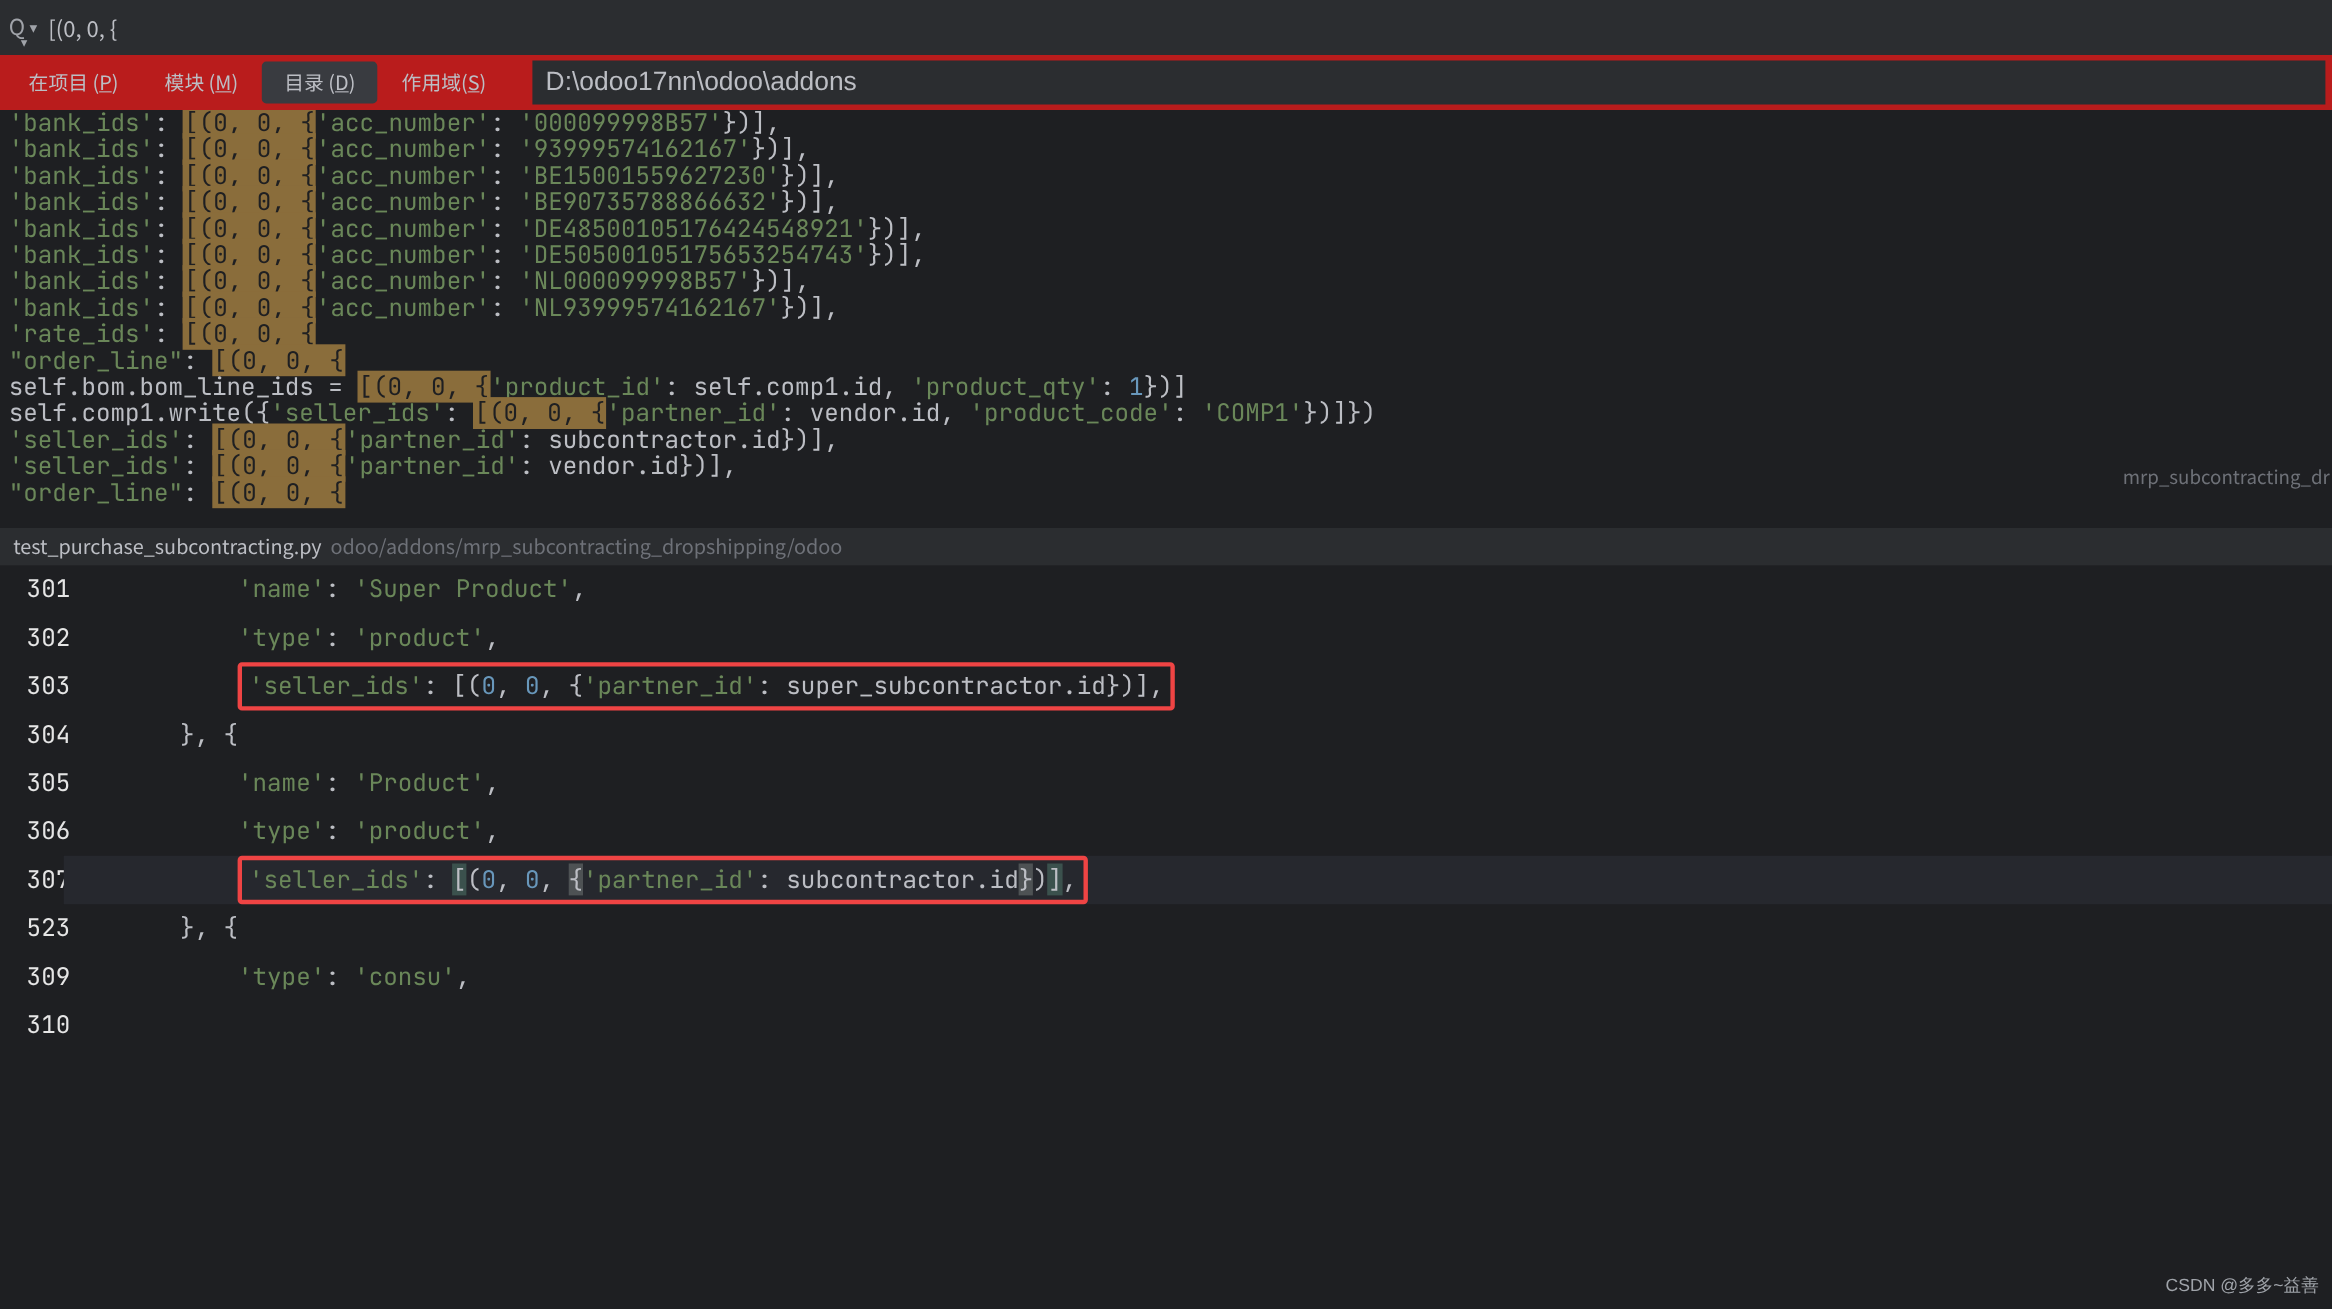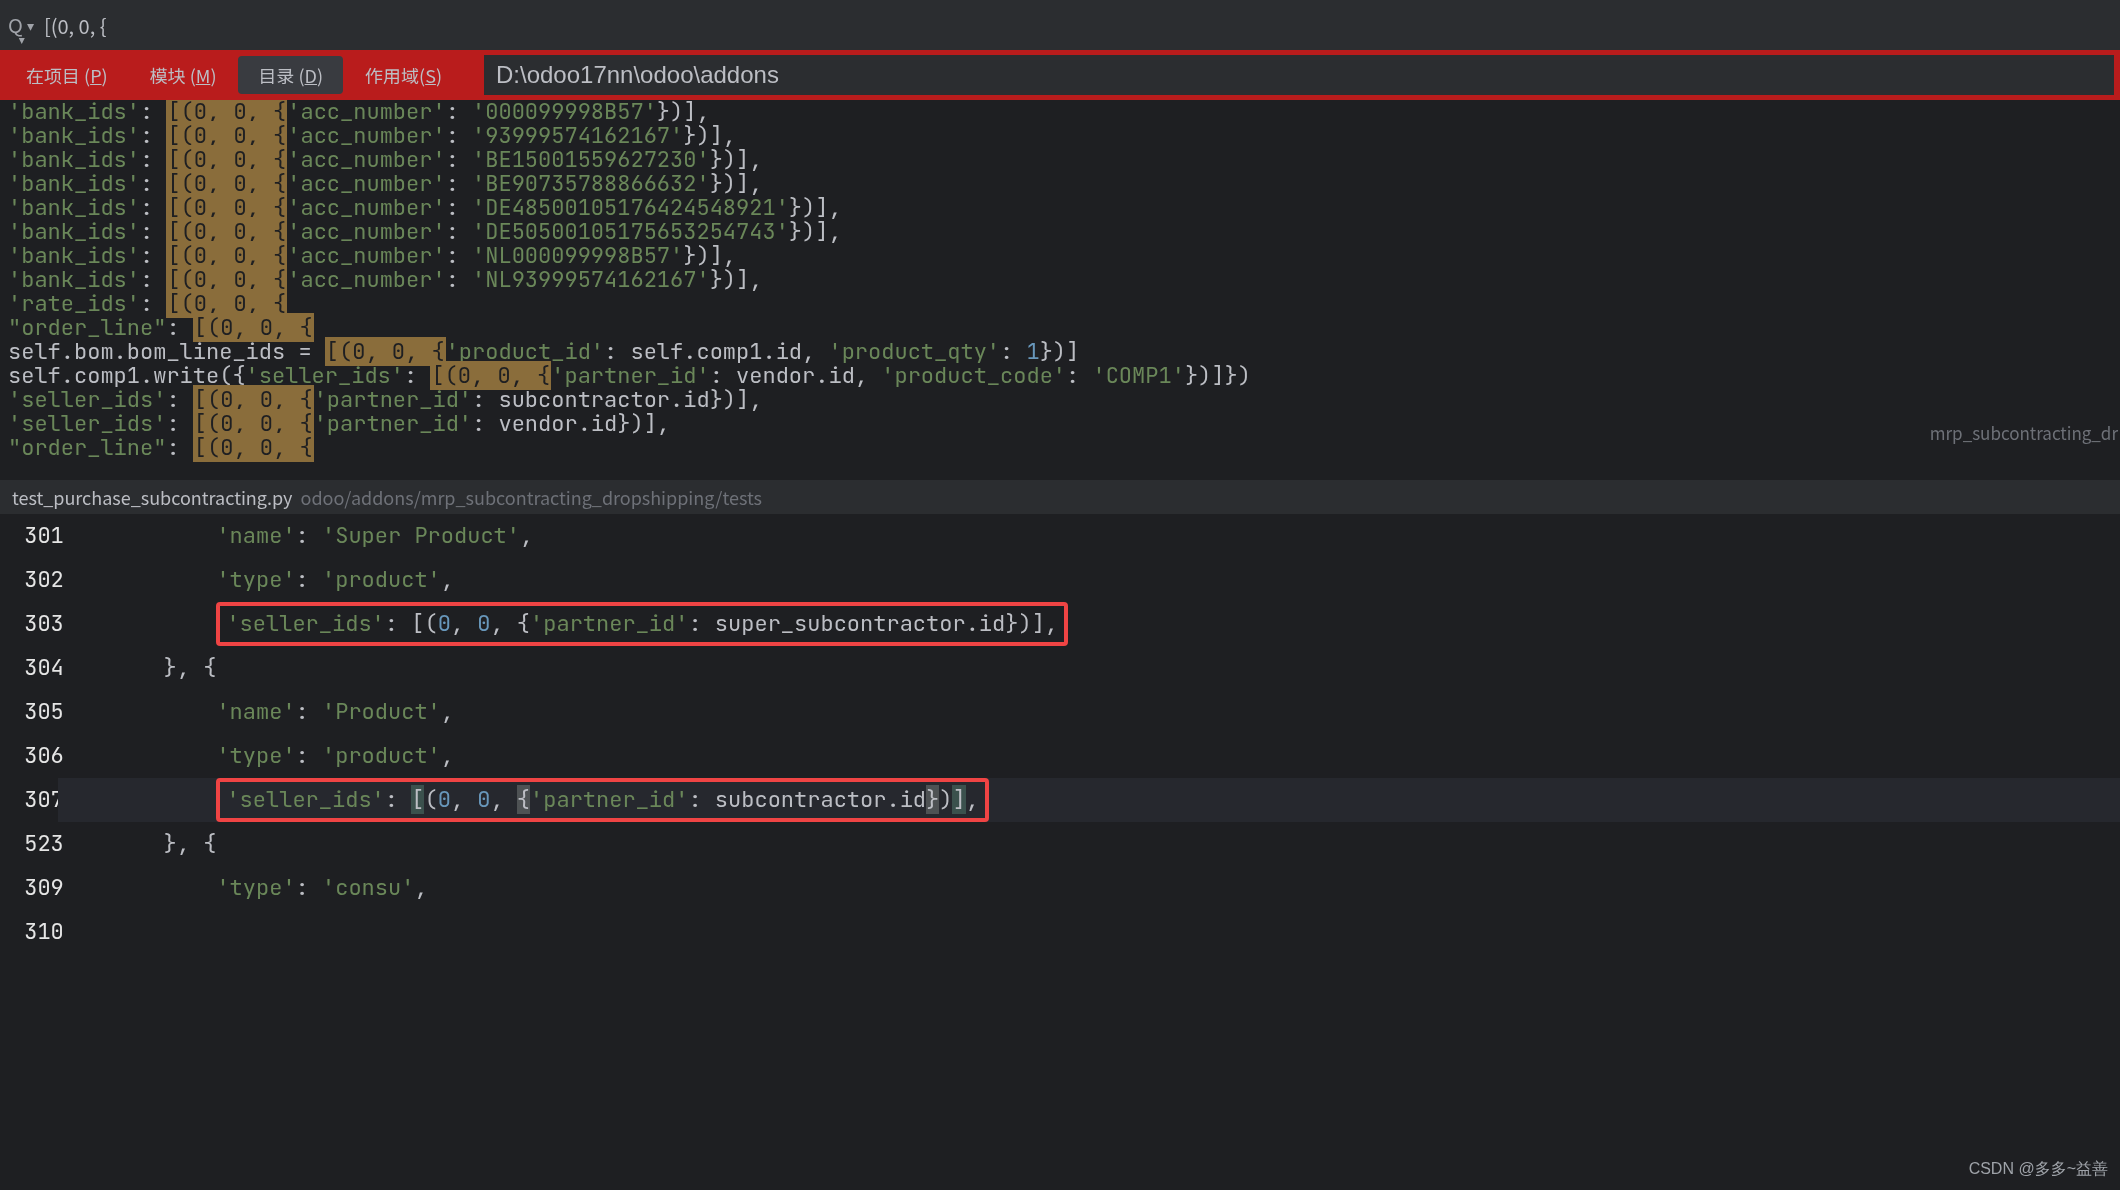--- a/index.html
+++ b/index.html
@@ -88,21 +88,21 @@
       <div class="row"><span class="def">self.comp1.write({<span class="str">'seller_ids'</span>: </span><span class="hl">[(0, 0, {</span><span class="def"><span class="str">'partner_id'</span>: vendor.id, <span class="str">'product_code'</span>: <span class="str">'COMP1'</span>})]})</span></div>
       <div class="row"><span class="def"><span class="str">'seller_ids'</span>: </span><span class="hl">[(0, 0, {</span><span class="def"><span class="str">'partner_id'</span>: subcontractor.id})],</span></div>
       <div class="row"><span class="def"><span class="str">'seller_ids'</span>: </span><span class="hl">[(0, 0, {</span><span class="def"><span class="str">'partner_id'</span>: vendor.id})],</span></div>
       <div class="row"><span class="def"><span class="str">"order_line"</span>: </span><span class="hl">[(0, 0, {</span><span class="def"></span></div>
     </div>
   <div class="hint">mrp_subcontracting_dr</div>
 </div>
 
 <div class="pathbar">
   <span class="fn">test_purchase_subcontracting.py</span>
-  <span class="fp">odoo/addons/mrp_subcontracting_dropshipping/tests</span>
+  <span class="fp">odoo/addons/mrp_subcontracting_dropshipping/odoo</span>
 </div>
 
 <div class="editor">
   <div class="gutter" id="gutter">
       <div>301</div>
       <div>302</div>
       <div>303</div>
       <div>304</div>
       <div>305</div>
       <div>306</div>

